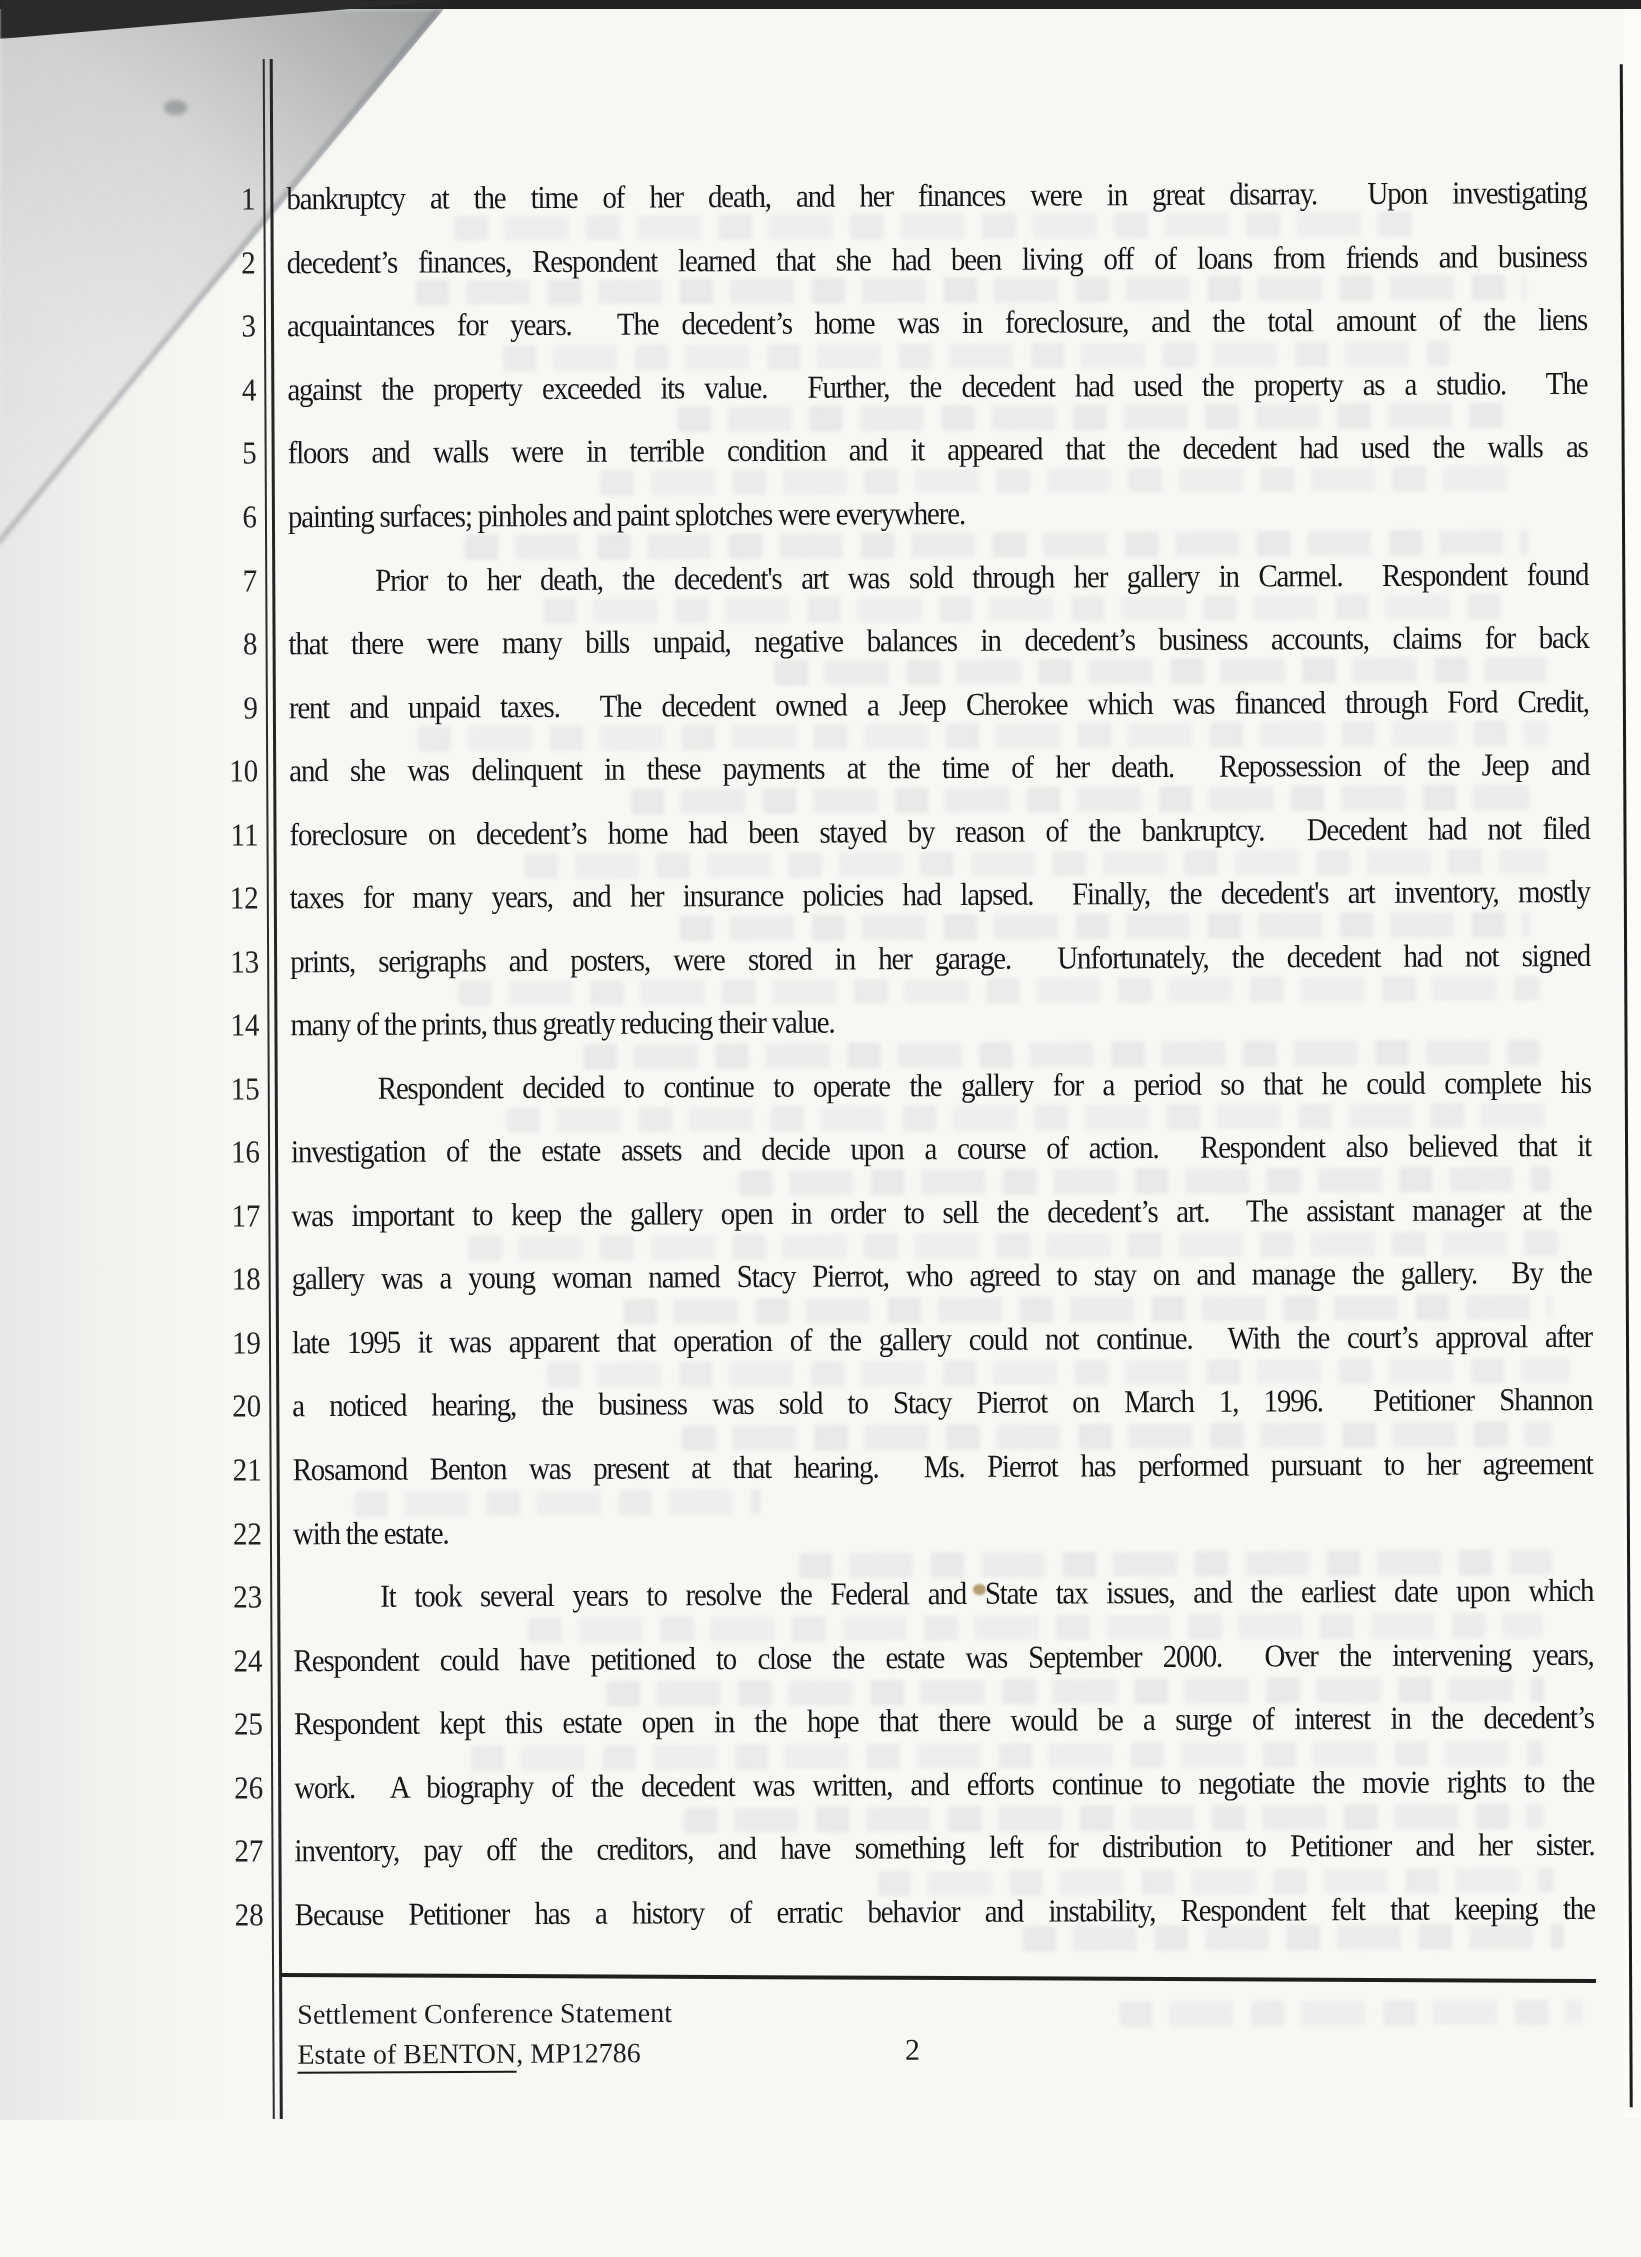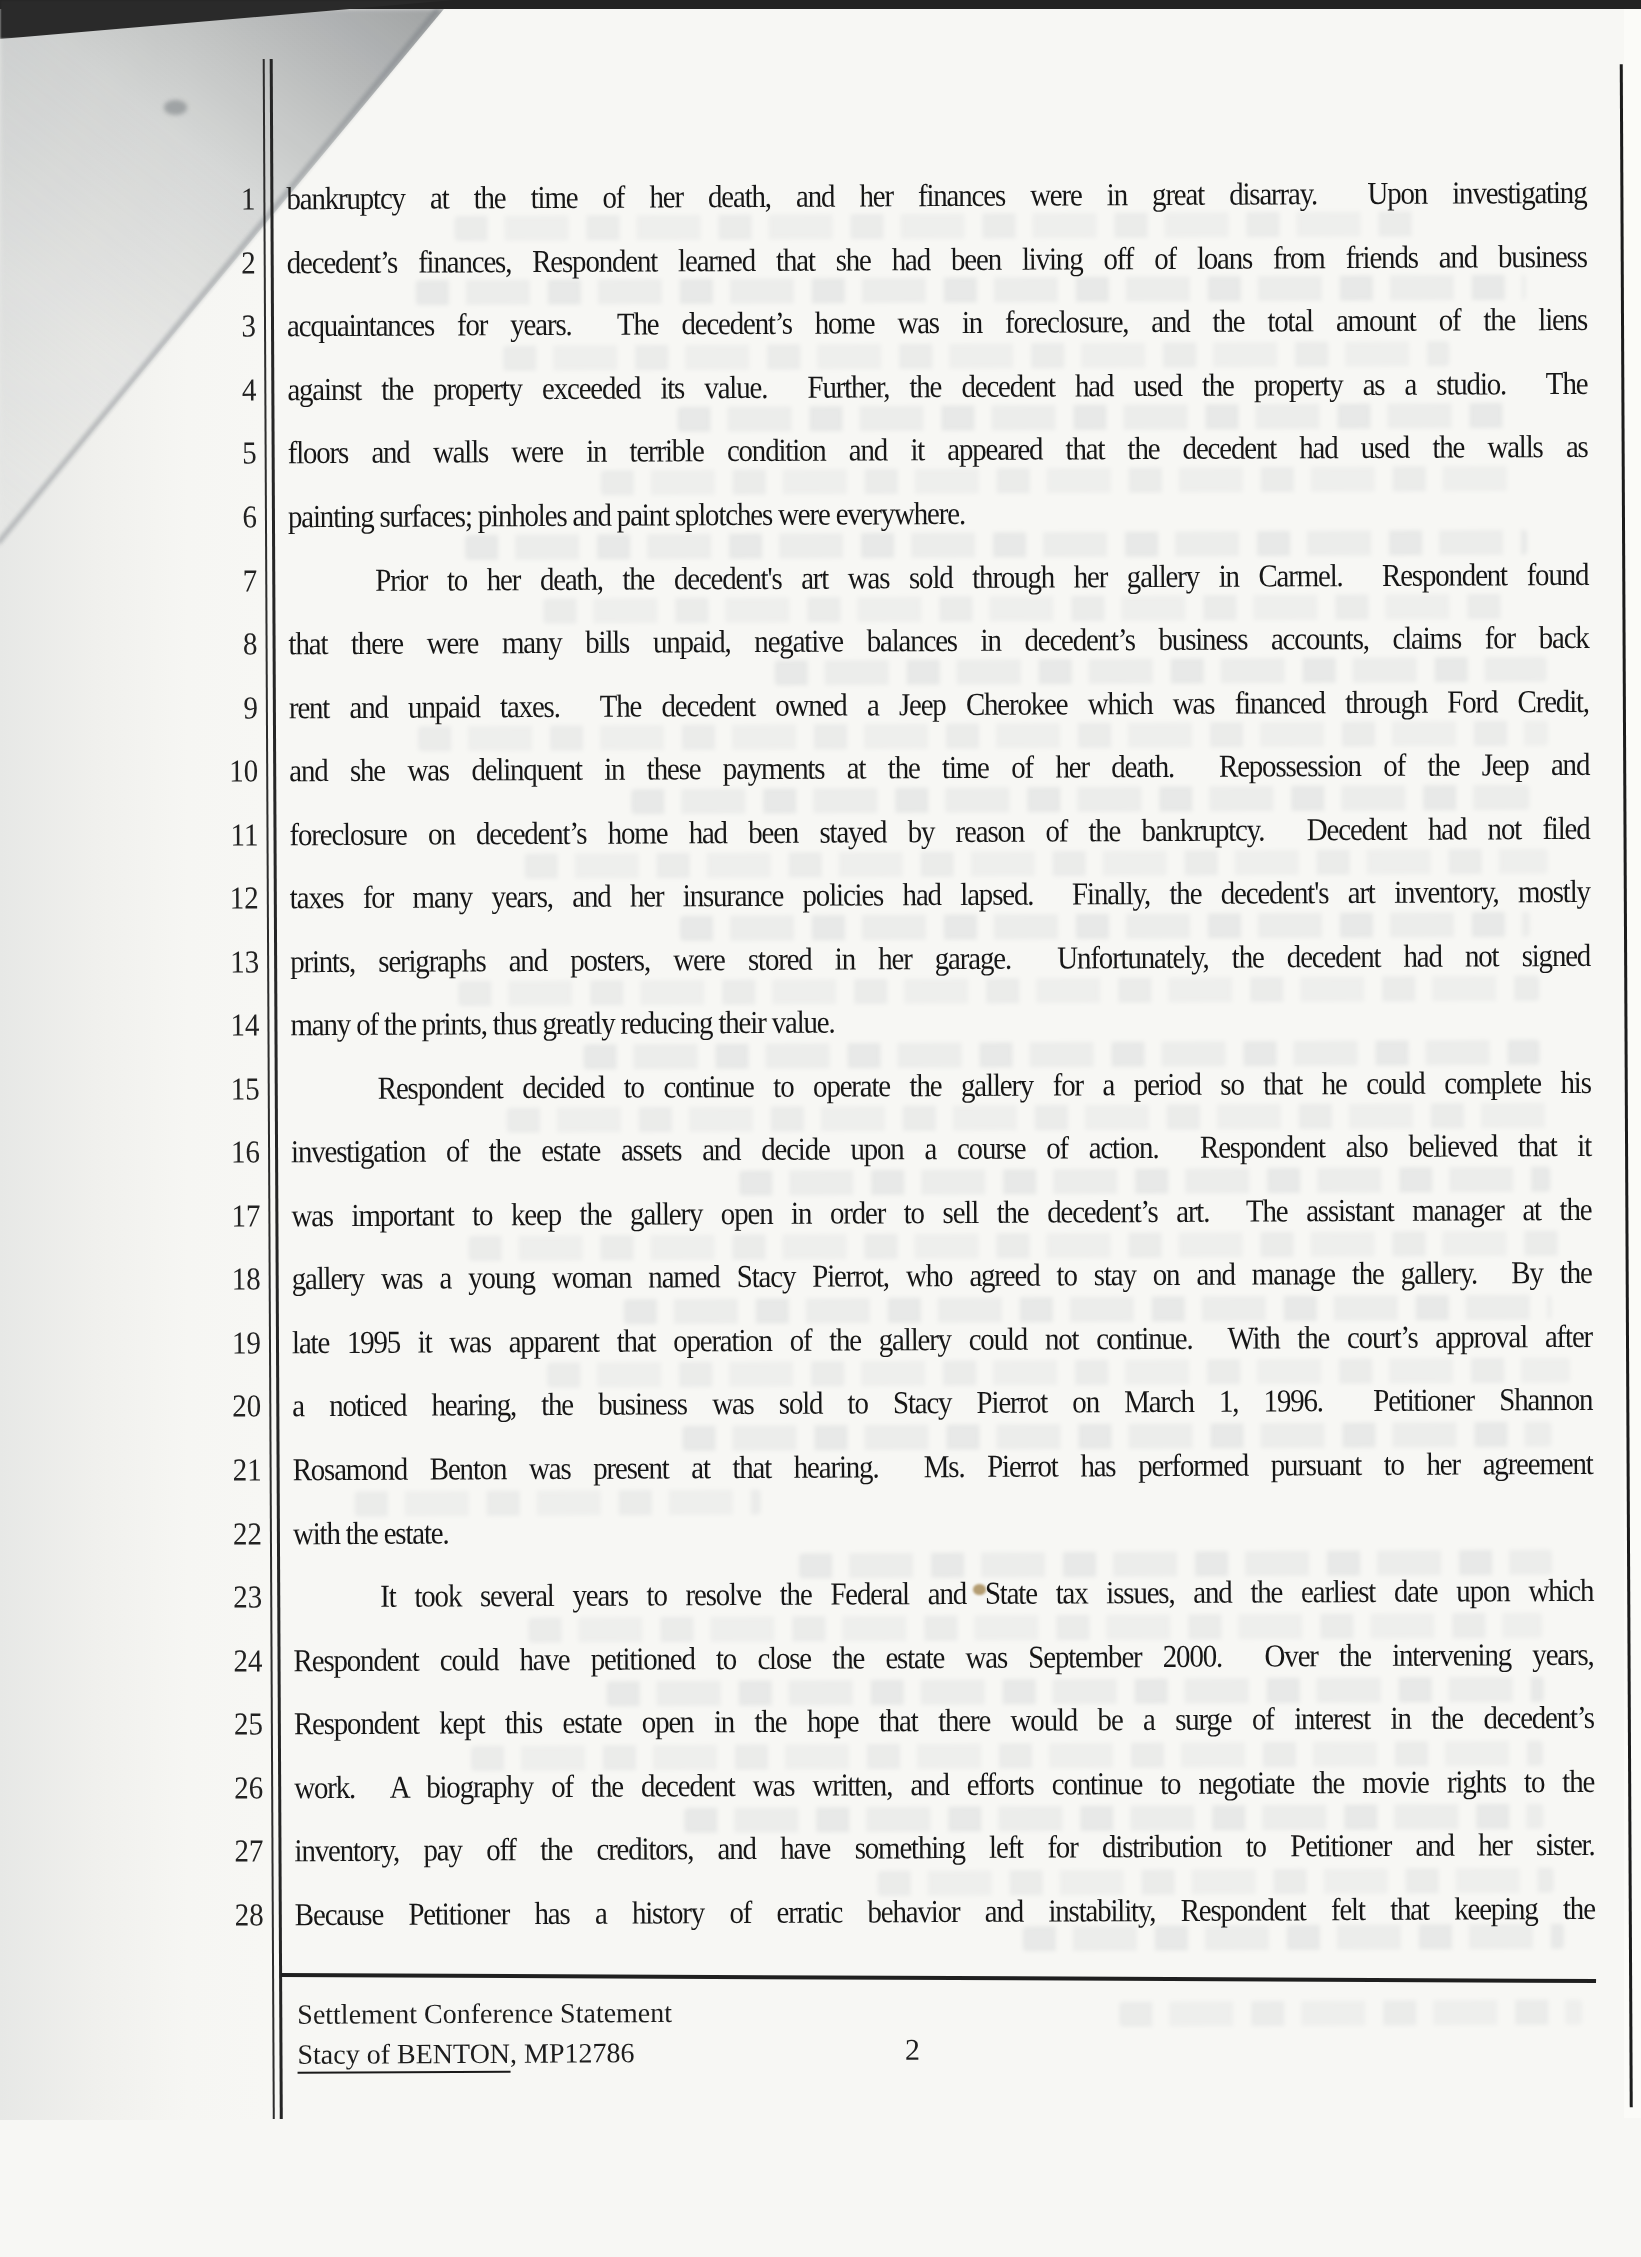--- a/index.html
+++ b/index.html
@@ -203,18 +203,18 @@
         <div class="row-num" style="top: 1769px;">26</div>
         <div class="row-txt" style="top: 1769px;">work.  A biography of the decedent was written, and efforts continue to negotiate the movie rights to the</div>
         <div class="row-num" style="top: 1832px;">27</div>
         <div class="row-txt" style="top: 1832px;">inventory, pay off the creditors, and have something left for distribution to Petitioner and her sister.</div>
         <div class="row-num" style="top: 1896px;">28</div>
         <div class="row-txt" style="top: 1896px;">Because Petitioner has a history of erratic behavior and instability, Respondent felt that keeping the</div>
       </div>
 
     <div class="footer-rule"></div>
     <div class="footer-title">Settlement Conference Statement</div>
-    <div class="footer-case"><span class="uline">Stacy of BENTON</span><span>, MP12786</span></div>
+    <div class="footer-case"><span class="uline">Estate of BENTON</span><span>, MP12786</span></div>
     <div class="footer-page">2</div>
   </div>
 
 </div>
 
 
 </body></html>

